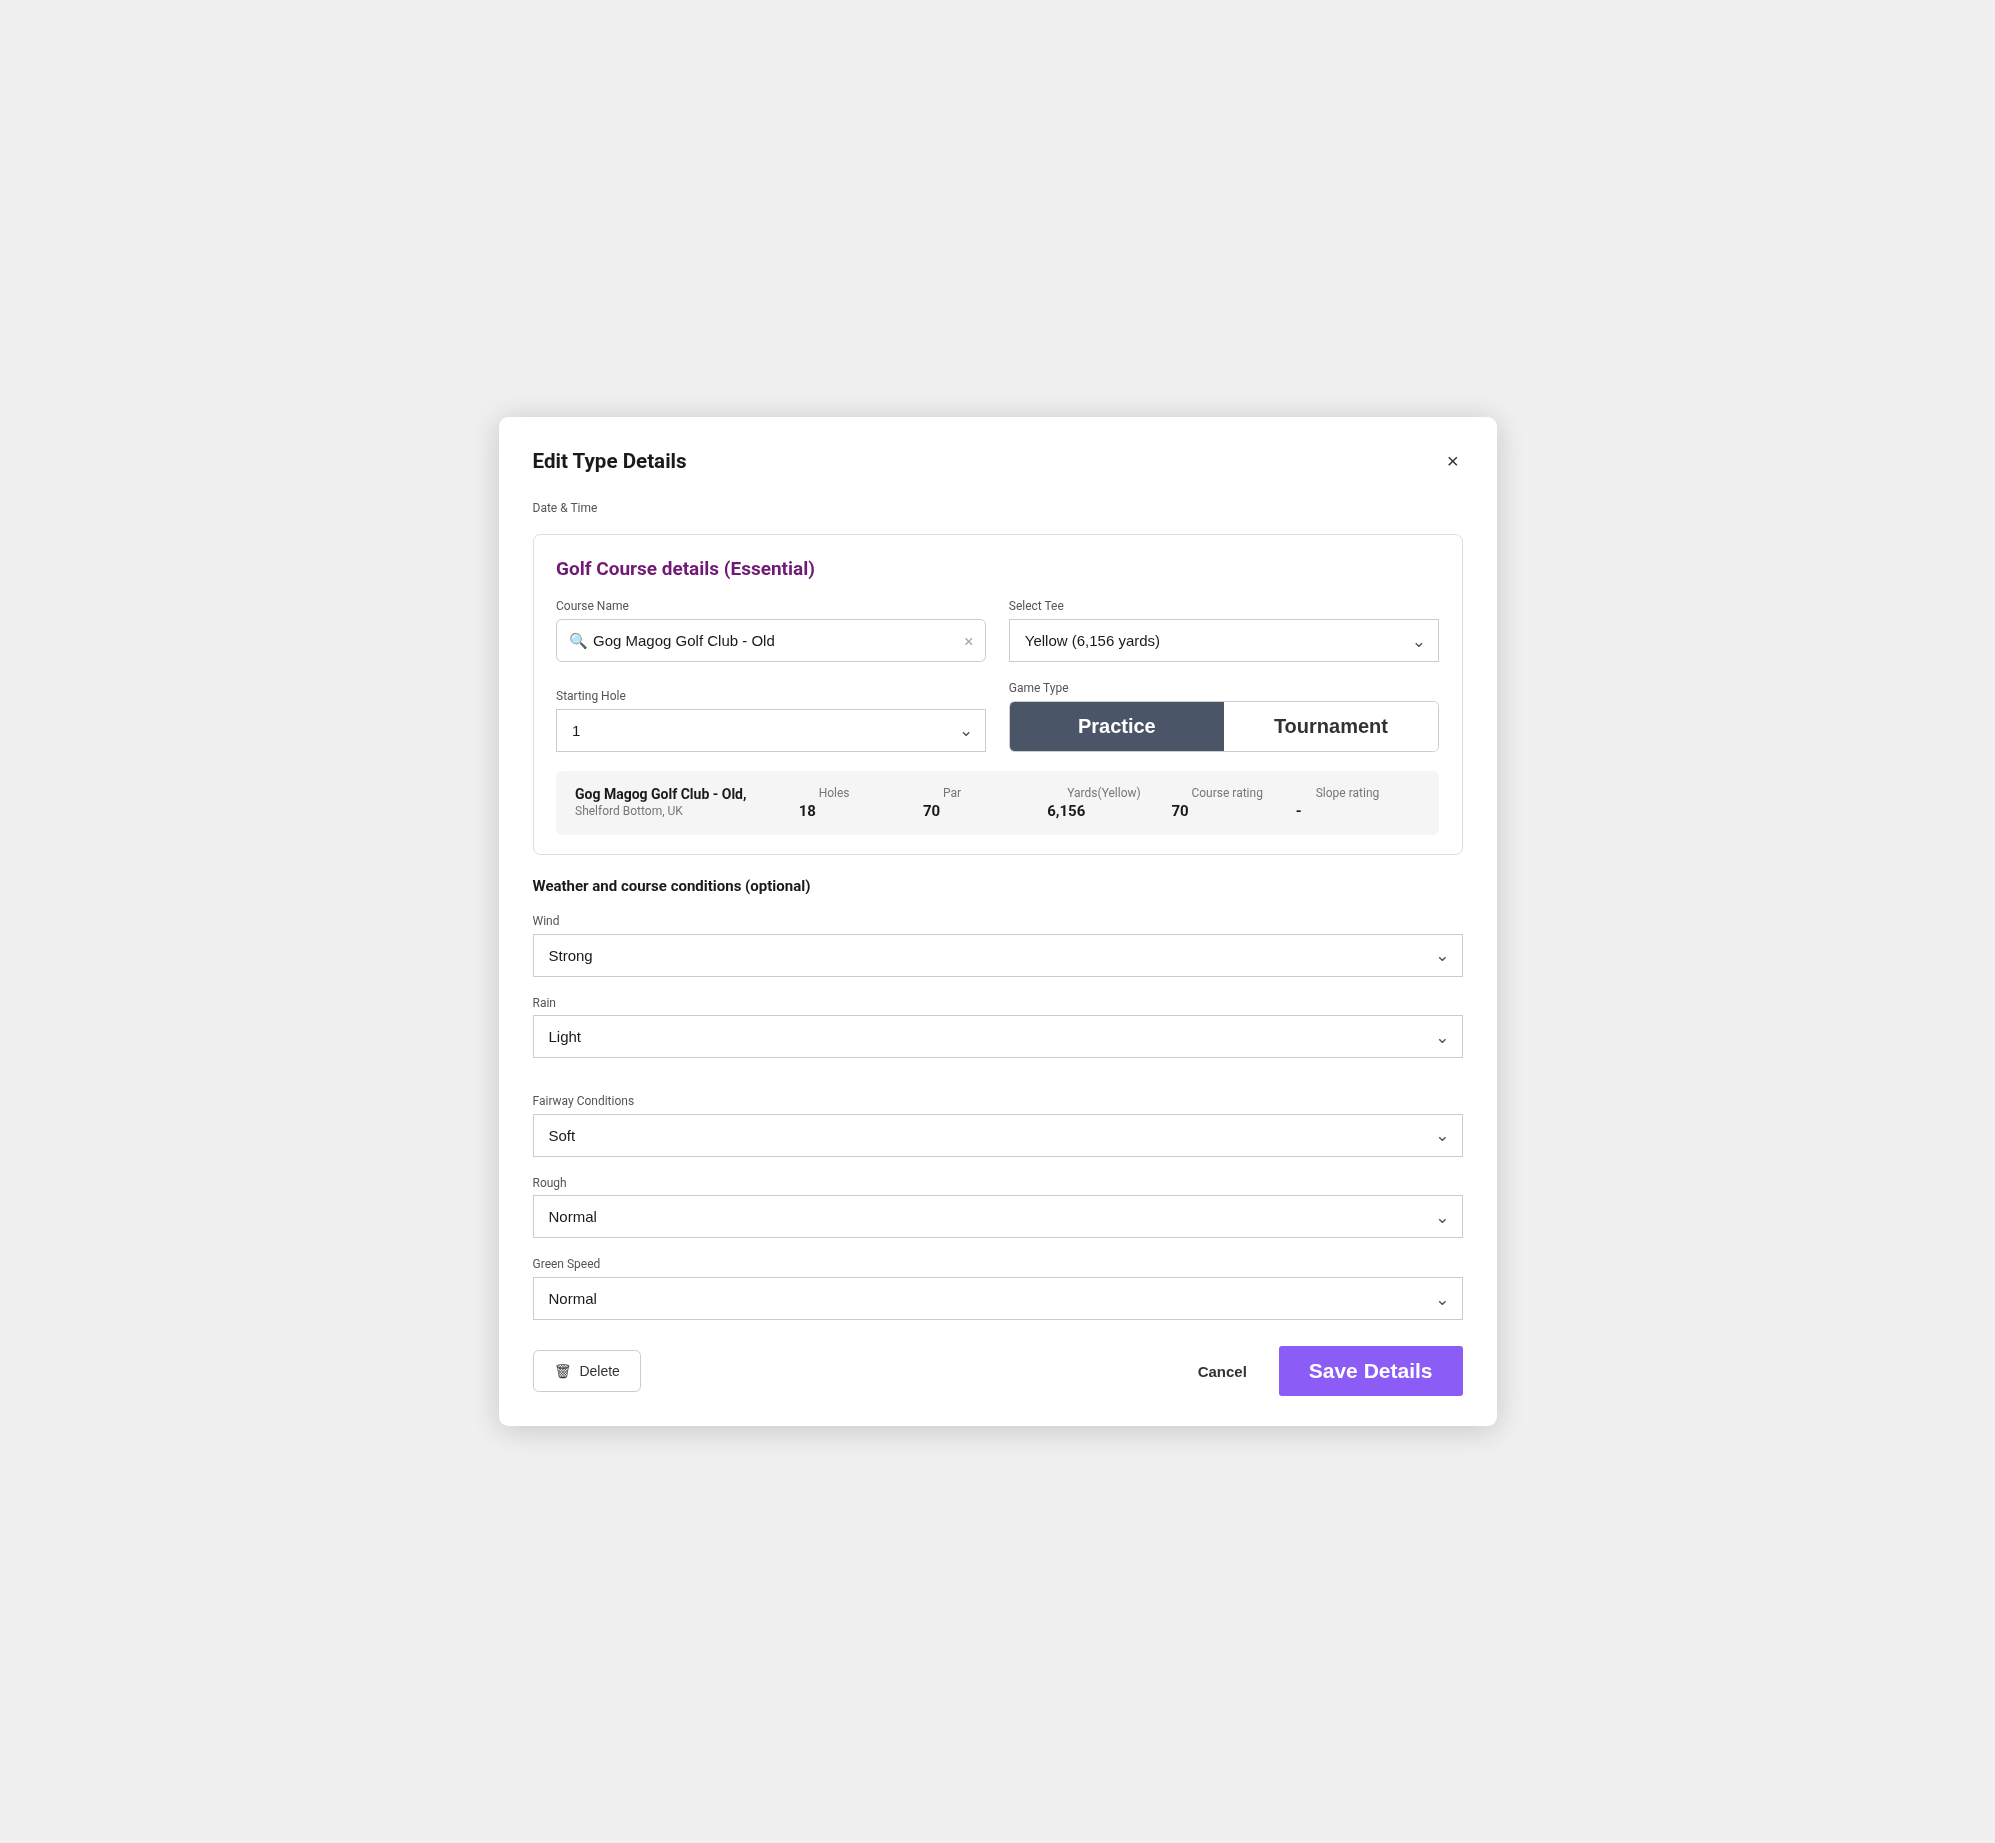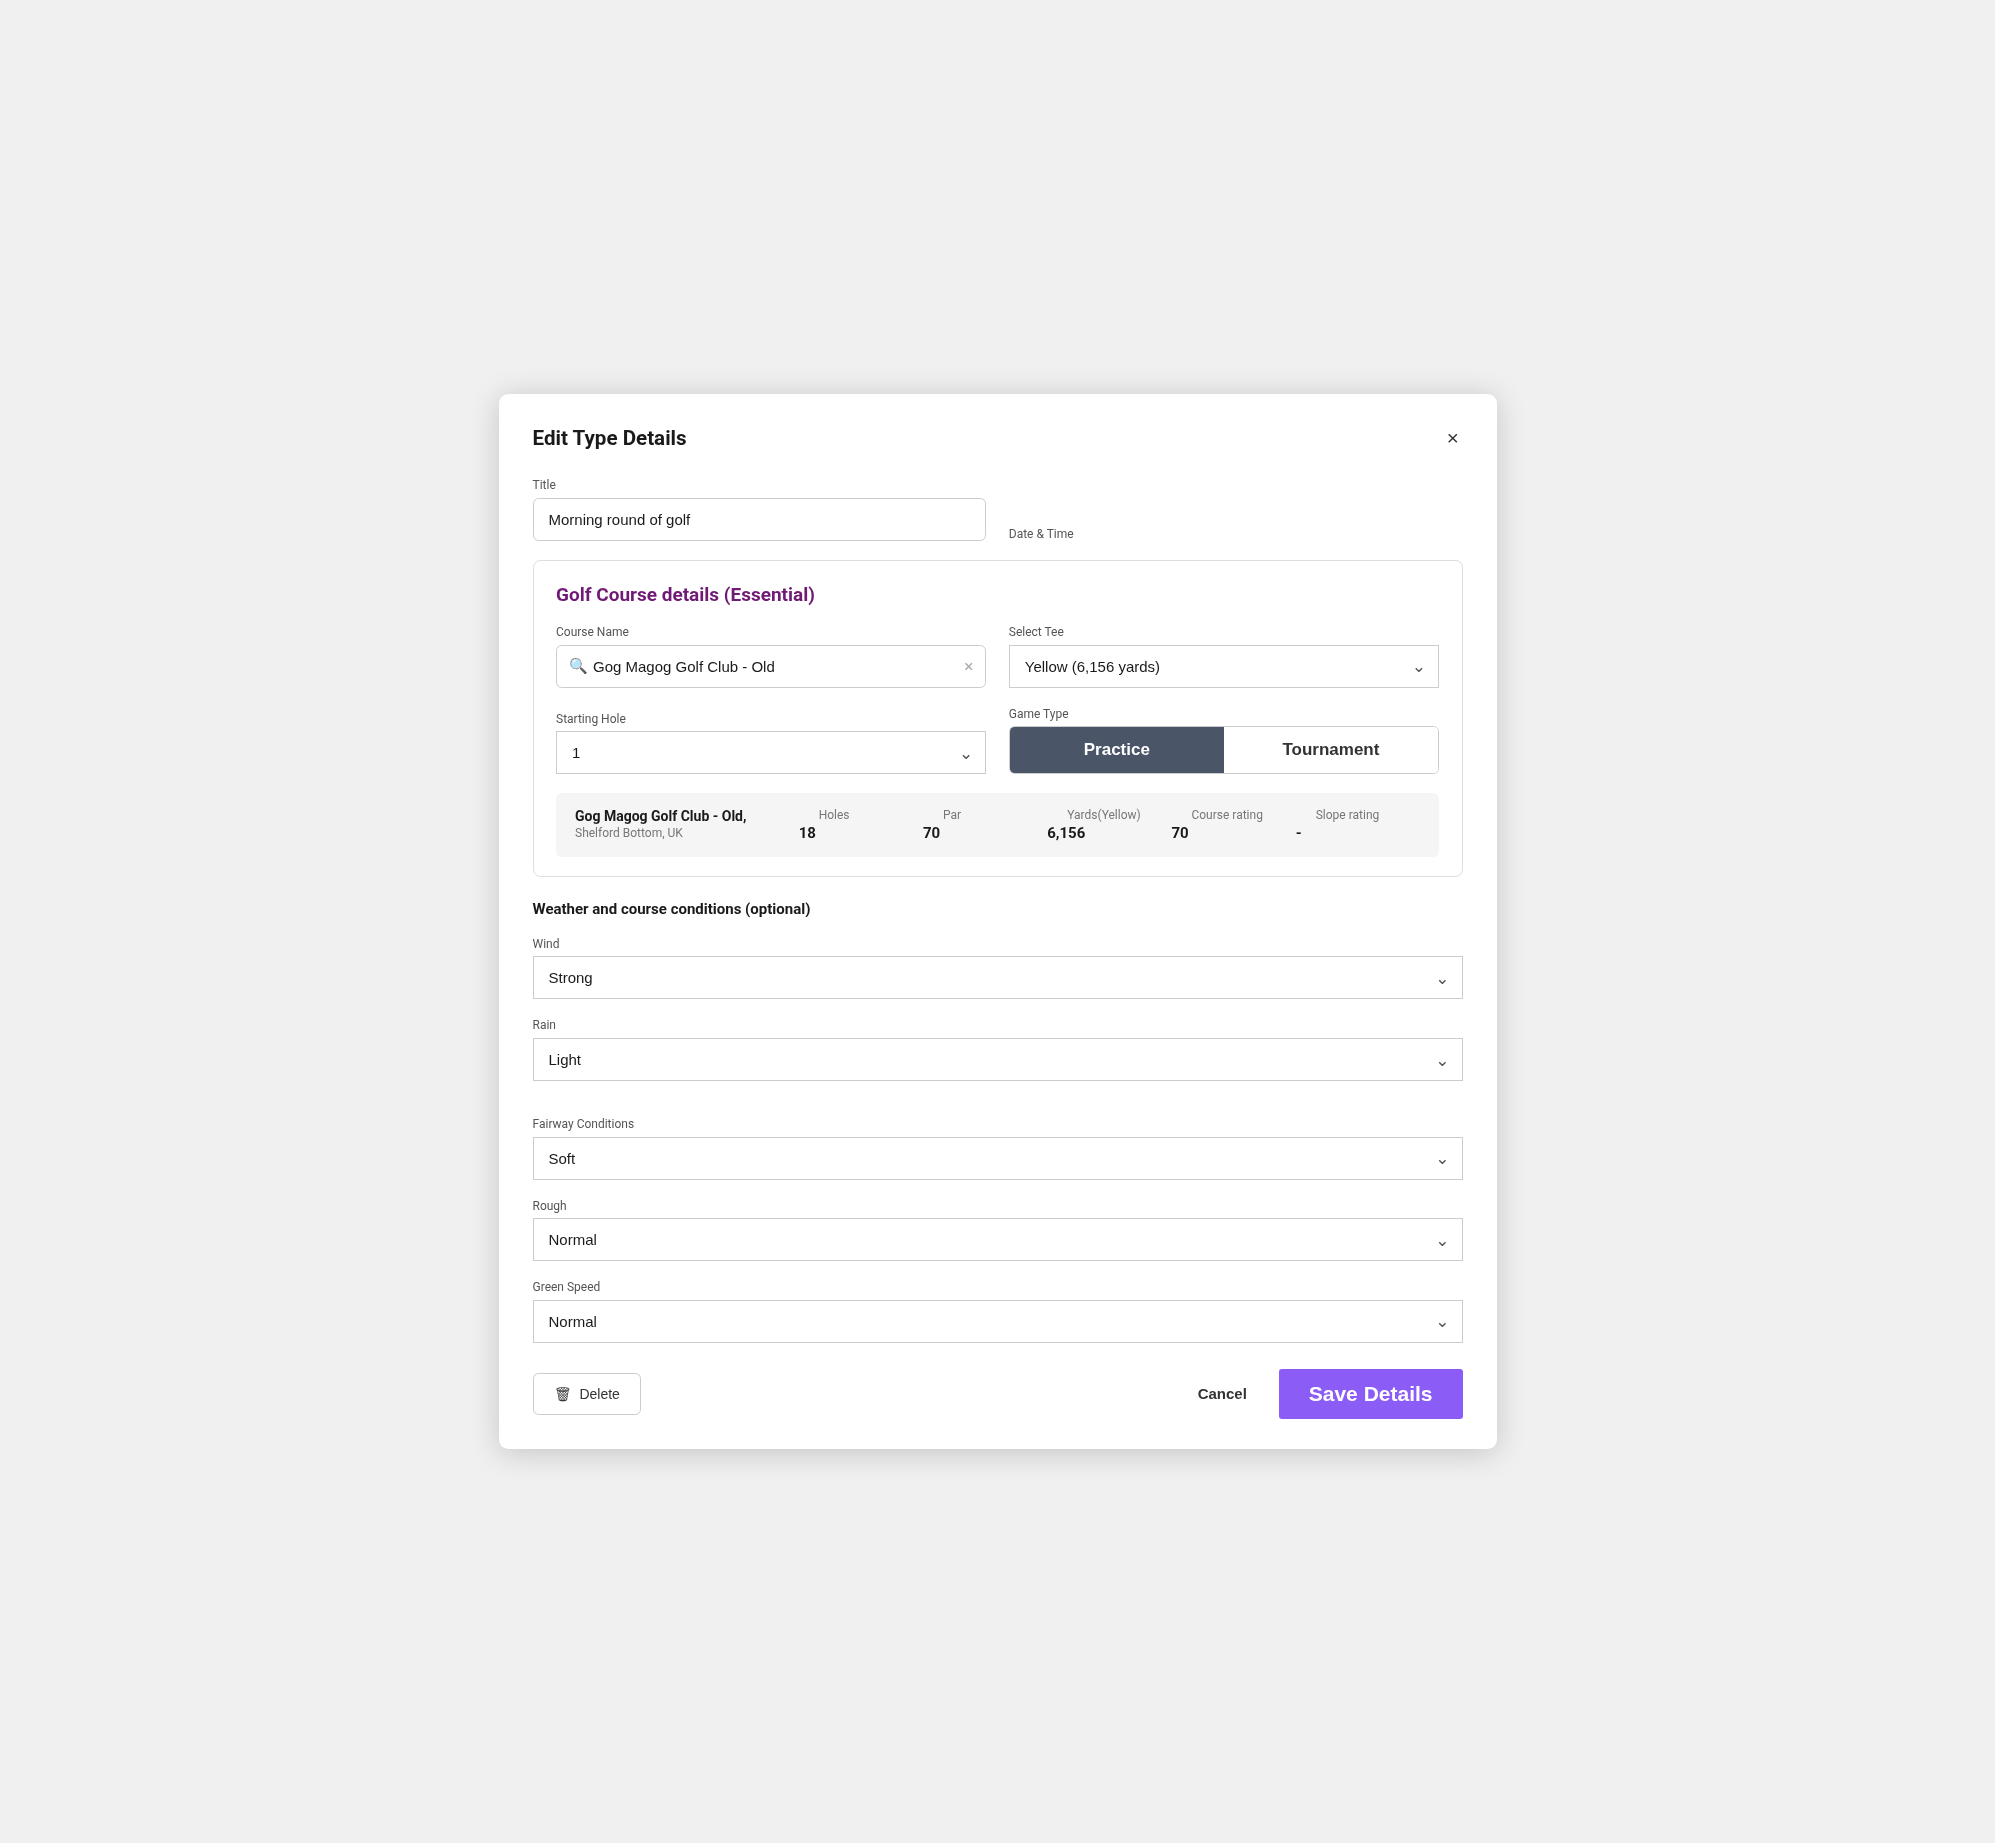--- a/index.html
+++ b/index.html
@@ -161,21 +161,21 @@
     .game-type-toggle {
       display: flex;
       border: 1.4px solid #ccc;
       border-radius: 5.6px;
       overflow: hidden;
       width: 100%;
     }
     .toggle-btn {
       flex: 1;
       padding: 13px 9px;
-      font-size: 17px;
+      font-size: 20px;
       font-weight: 600;
       border: none;
       cursor: pointer;
       transition: background 0.2s;
     }
     .toggle-btn.active {
       background: #4a5568;
       color: #fff;
     }
     .toggle-btn.inactive {
@@ -287,24 +287,20 @@
 <body>
 
 <div class="modal">
 
   <div class="modal-header">
     <span class="modal-title">Edit Type Details</span>
     <button class="close-btn">×</button>
   </div>
 
   <div class="form-row">
-    <div class="form-group flex-1">
-      <label>Title</label>
-      <input type="text" value="Morning round of golf" style="">
-    </div>
     <div class="form-group flex-date">
       <label>Date &amp; Time</label>
     </div>
   </div>
 
   <div class="section-box">
     <div class="section-title">Golf Course details (Essential)</div>
 
     <div class="form-row">
 

